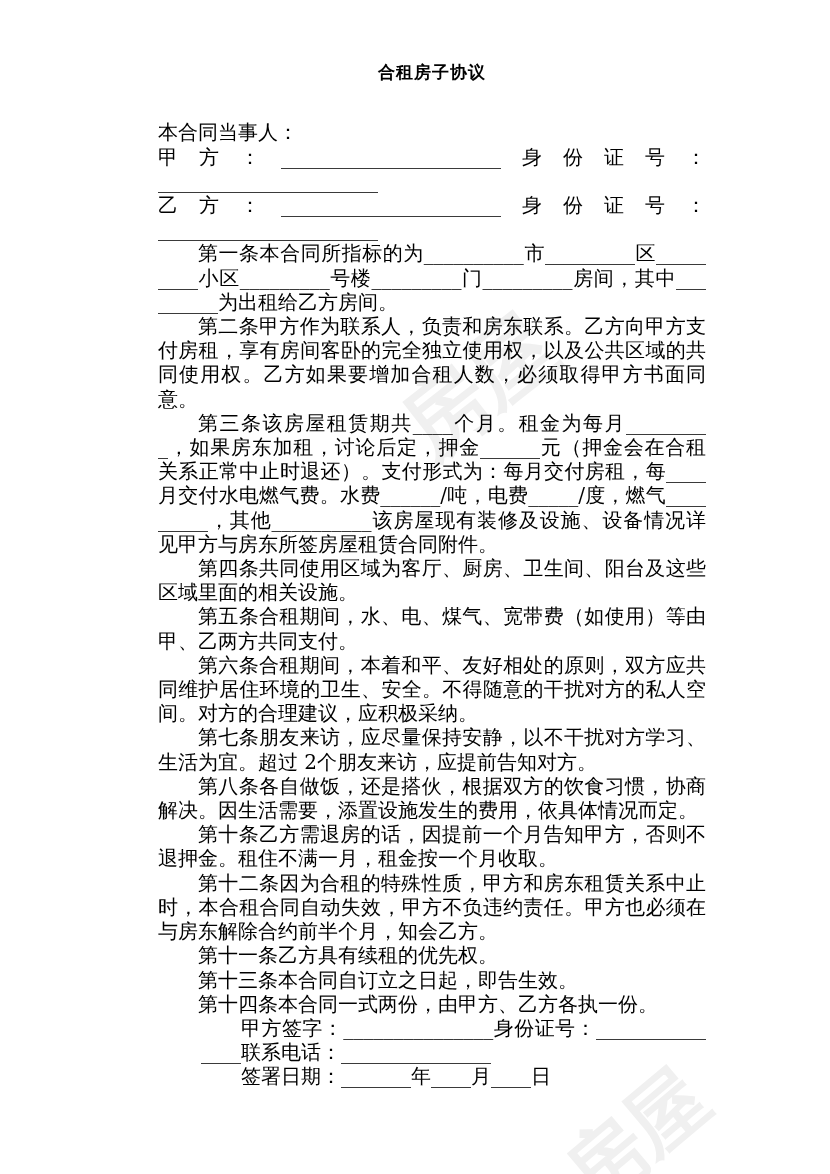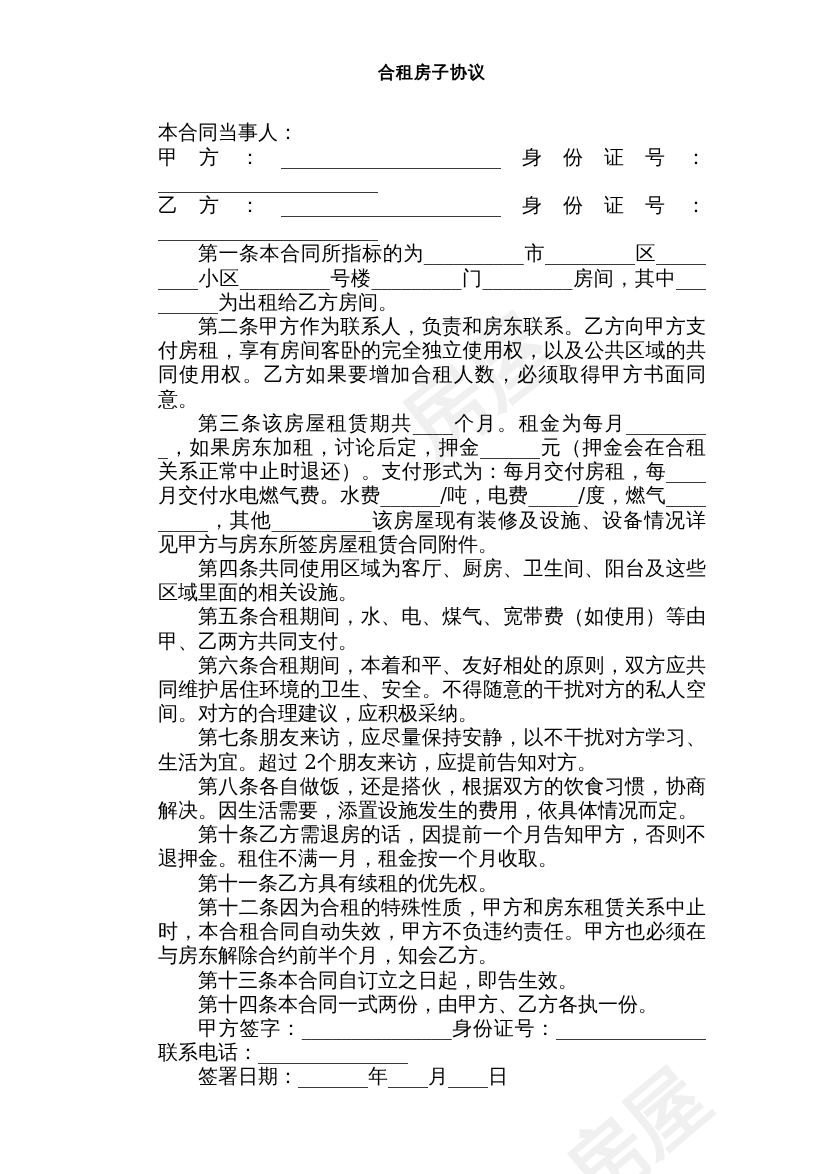--- a/index.html
+++ b/index.html
@@ -86,20 +86,21 @@
 
   
   .blk {
     text-decoration-thickness: 1px;
     text-underline-offset: 2px;
     white-space: pre;
   }
 
   .sig-block {
     margin-top: 0;
+    margin-left: 43px;
   }
 </style>
 </head>
 <body>
 
 <div id="page">
 
   <div class="watermark wm-a">房屋</div>
   <div class="watermark wm-b">房屋</div>
 
@@ -117,22 +118,22 @@
 
       <p class="para indent">第一条本合同所指标的为__________市_________区_________小区_________号楼_________门_________房间，其中_________为出租给乙方房间。</p>
       <p class="para indent">第二条甲方作为联系人，负责和房东联系。乙方向甲方支付房租，享有房间客卧的完全独立使用权，以及公共区域的共同使用权。乙方如果要增加合租人数，必须取得甲方书面同意。</p>
       <p class="para indent">第三条该房屋租赁期共____个月。租金为每月_________，如果房东加租，讨论后定，押金______元（押金会在合租关系正常中止时退还）。支付形式为：每月交付房租，每____月交付水电燃气费。水费______/吨，电费_____/度，燃气_________，其他__________该房屋现有装修及设施、设备情况详见甲方与房东所签房屋租赁合同附件。</p>
       <p class="para indent">第四条共同使用区域为客厅、厨房、卫生间、阳台及这些区域里面的相关设施。</p>
       <p class="para indent">第五条合租期间，水、电、煤气、宽带费（如使用）等由甲、乙两方共同支付。</p>
       <p class="para indent">第六条合租期间，本着和平、友好相处的原则，双方应共同维护居住环境的卫生、安全。不得随意的干扰对方的私人空间。对方的合理建议，应积极采纳。</p>
       <p class="para indent">第七条朋友来访，应尽量保持安静，以不干扰对方学习、生活为宜。超过 2个朋友来访，应提前告知对方。</p>
       <p class="para indent">第八条各自做饭，还是搭伙，根据双方的饮食习惯，协商解决。因生活需要，添置设施发生的费用，依具体情况而定。</p>
       <p class="para indent">第十条乙方需退房的话，因提前一个月告知甲方，否则不退押金。租住不满一月，租金按一个月收取。</p>
+      <p class="para indent">第十二条因为合租的特殊性质，甲方和房东租赁关系中止时，本合租合同自动失效，甲方不负违约责任。甲方也必须在与房东解除合约前半个月，知会乙方。</p>
       <p class="para indent">第十一条乙方具有续租的优先权。</p>
-      <p class="para indent">第十二条因为合租的特殊性质，甲方和房东租赁关系中止时，本合租合同自动失效，甲方不负违约责任。甲方也必须在与房东解除合约前半个月，知会乙方。</p>
       <p class="para indent">第十三条本合同自订立之日起，即告生效。</p>
       <p class="para indent">第十四条本合同一式两份，由甲方、乙方各执一份。</p>
 
       <div class="sig-block">
         <p class="para indent">甲方签字：_______________身份证号：_______________联系电话：_______________</p>
         <p class="para indent">签署日期：_______年____月____日</p>
       </div>
 
     </div>
   </div>

